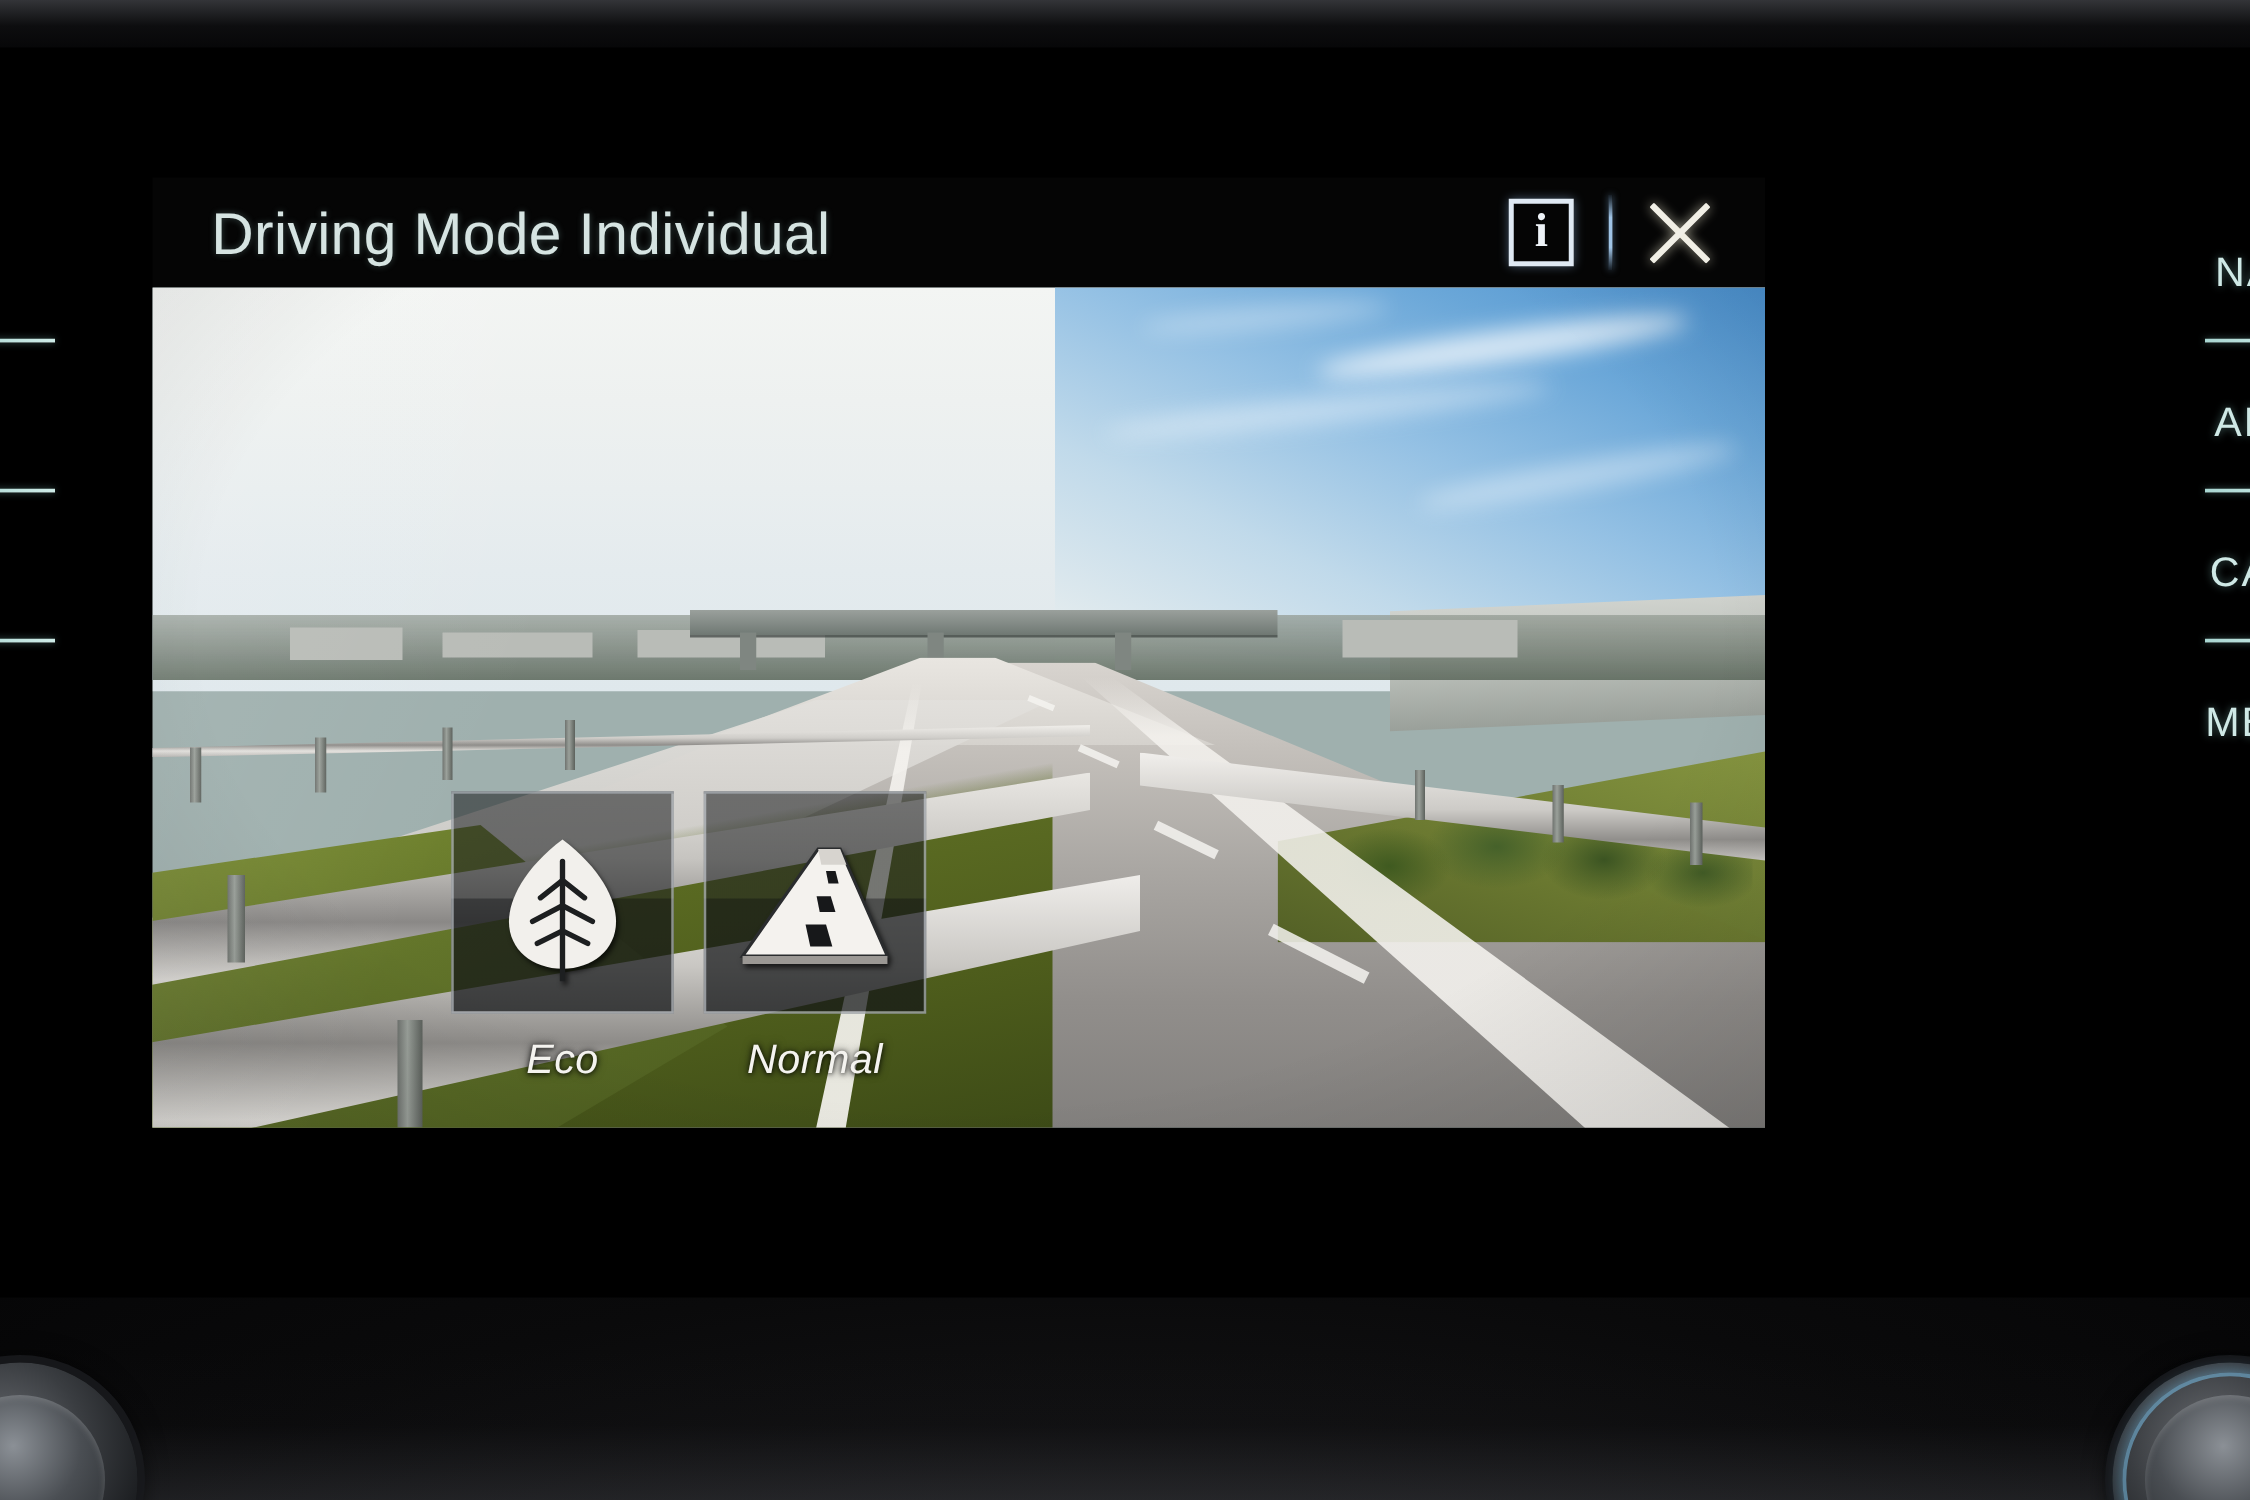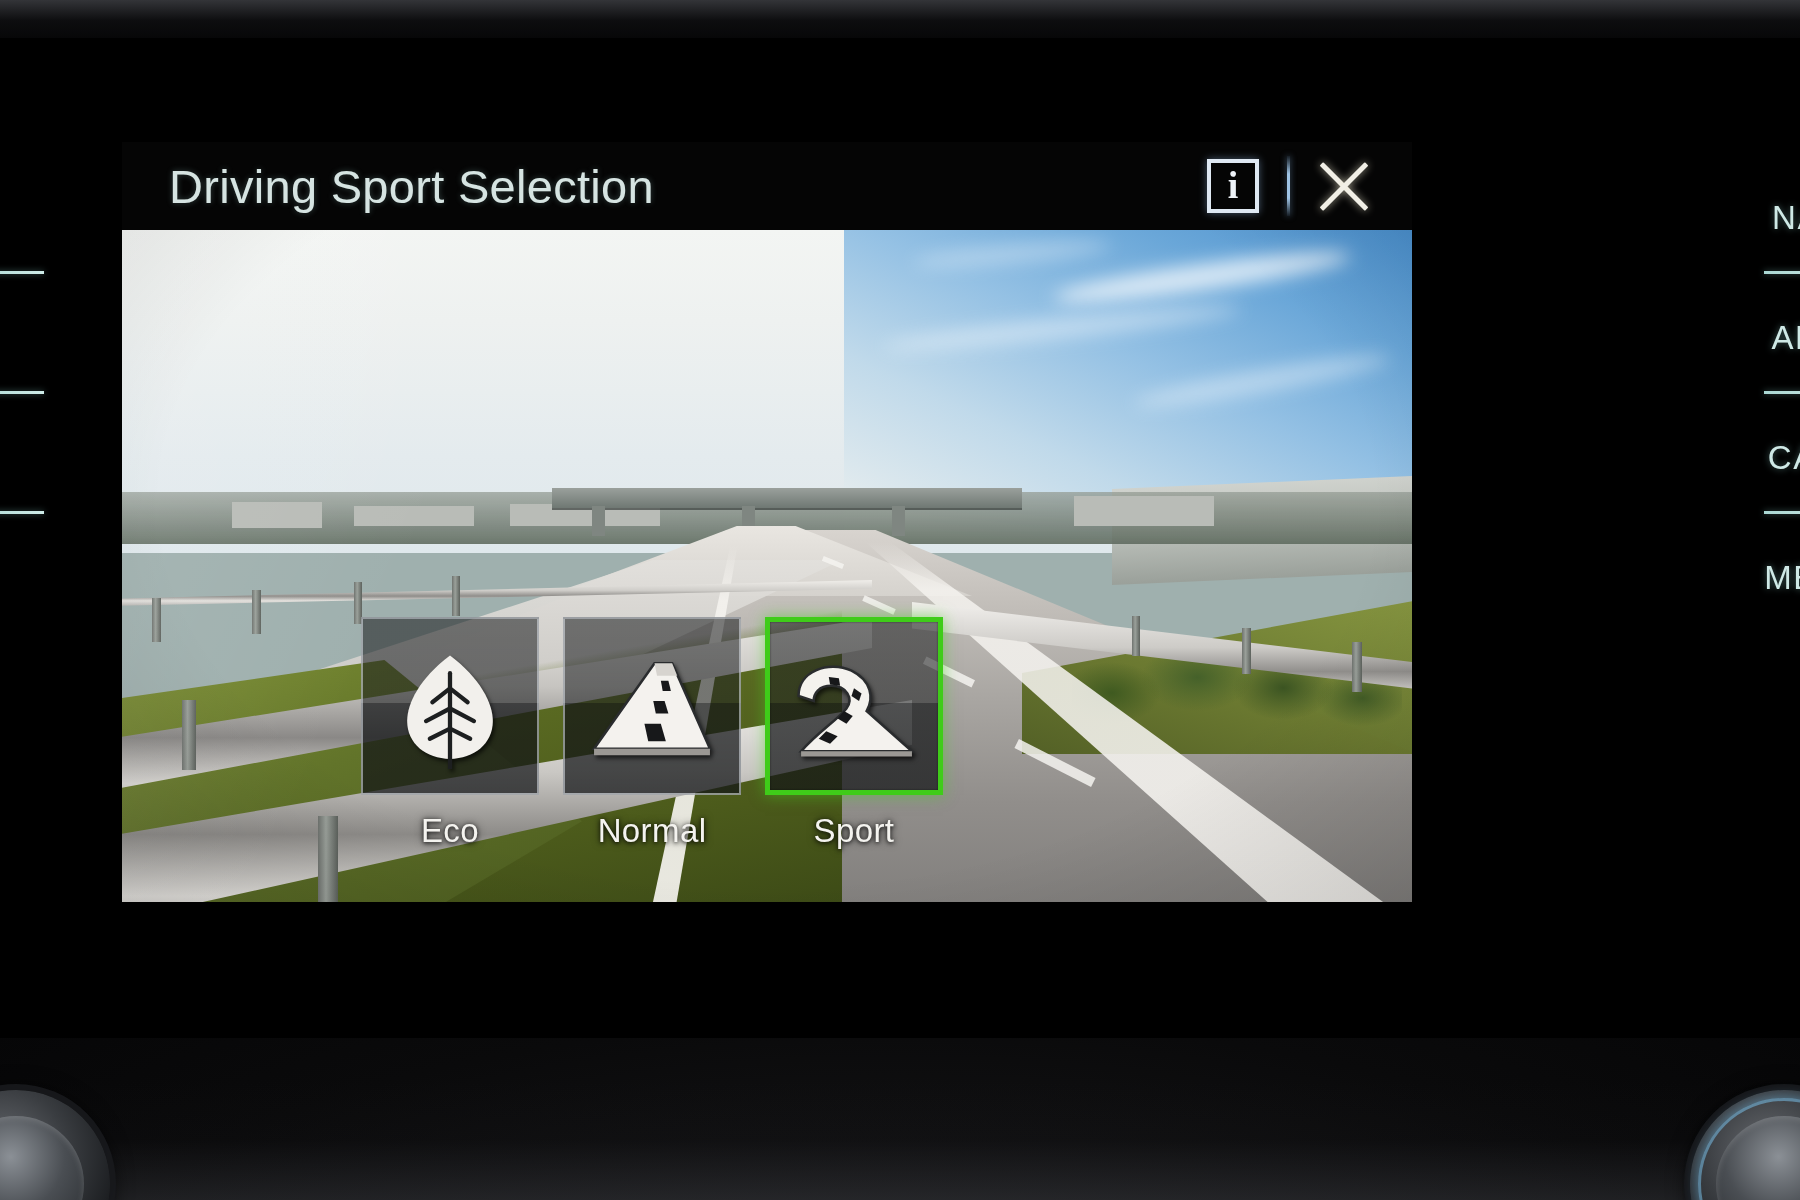--- a/index.html
+++ b/index.html
@@ -249,22 +249,22 @@
   .stage-glare{
     position:absolute; inset:0;
     background:
       linear-gradient(115deg, rgba(255,255,255,.10) 0%, rgba(255,255,255,0) 28%),
       radial-gradient(ellipse 1100px 700px at 50% 40%, rgba(0,0,0,0) 55%, rgba(0,0,0,.22) 100%);
     pointer-events:none;
   }
 
   
   .modes{
-    position:absolute; left:239px; bottom:52px;
-    display:flex; gap:24px; z-index:5;
+    position:absolute; left:239px; bottom:36px;
+    display:flex; gap:24px; z-index:5;font-style:italic;
   }
   .mode{
     width:178px; display:flex; flex-direction:column; align-items:center;
   }
   .tile{
     position:relative; width:178px; height:178px;
     background:linear-gradient(180deg, rgba(28,30,32,.56) 0%, rgba(28,30,32,.56) 48%, rgba(18,20,22,.72) 48%, rgba(18,20,22,.72) 100%);
     border:2px solid rgba(222,228,235,.55);
     display:flex; align-items:center; justify-content:center;
     overflow:hidden;
@@ -343,21 +343,21 @@
         <span class="side-sep"></span>
       </div>
       <div class="side-item">
         <span class="side-label">MEN</span>
       </div>
     </div>
 
     <div class="dialog">
 
       <div class="titlebar">
-        <div class="dlg-title">Driving Sport Selection</div>
+        <div class="dlg-title">Driving Mode Individual</div>
 
         <div class="title-actions">
           <div class="tb-btn">
             <span class="info-glyph">
               <span>i</span>
             </span>
           </div>
           <span class="tb-div"></span>
           <div class="tb-btn">
             <span class="close-glyph">
@@ -452,35 +452,20 @@
                   <polygon points="57,30 63,30 65,38 58.5,38"></polygon>
                   <polygon points="51,46 60,46 63,56 53,56"></polygon>
                   <polygon points="44,64 57,64 61,78 47,78"></polygon>
                 </g>
                 <path d="M4 84 L96 84 L96 89 L4 89 Z" fill="#9b9894"></path>
               </svg>
             </div>
             <div class="tile-label">Normal</div>
           </div>
 
-          <div class="mode">
-            <div class="tile selected" style="--accent:#3fcc19;">
-              <svg class="ico" viewBox="0 0 100 100">
-                <path d="M6 42 C6 22 30 14 48 22 C64 30 66 44 60 54 L96 86 L8 86 C22 70 36 62 44 52 C50 44 44 34 32 34 C22 34 18 40 18 46 Z" fill="#f4f2ee" stroke="#2a2c2e" stroke-width="2"></path>
-                <g fill="#17181a">
-                  <polygon points="30,27 38,28 39,34 31,33"></polygon>
-                  <polygon points="50,36 56,40 54,46 48,42"></polygon>
-                  <polygon points="42,54 49,58 44,64 37,60"></polygon>
-                  <polygon points="28,70 37,74 31,80 22,76"></polygon>
-                </g>
-                <path d="M8 86 L96 86 L96 90 L8 90 Z" fill="#9b9894"></path>
-              </svg>
-            </div>
-            <div class="tile-label">Sport</div>
-          </div>
 
 
         </div>
       </div>
     </div>
   </div>
 
   <div class="knob left"></div>
   <div class="knob right"></div>
 </div>

